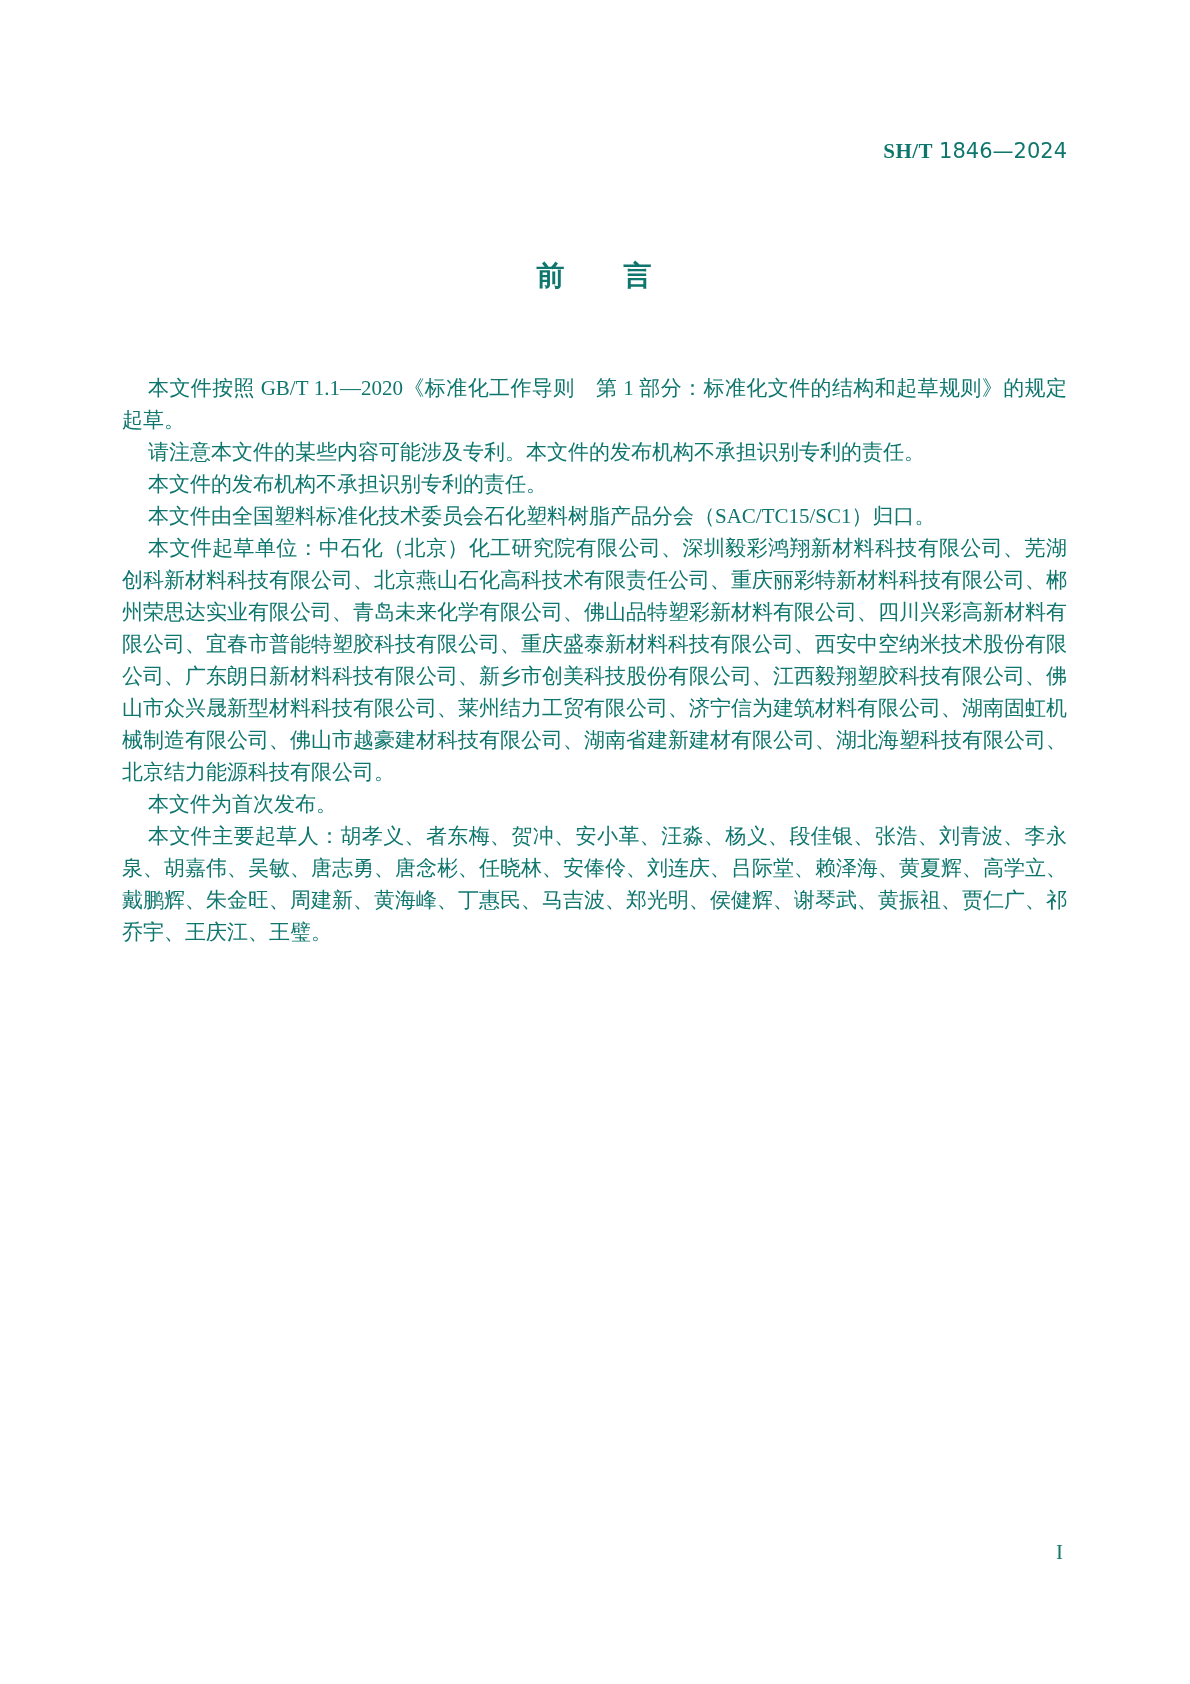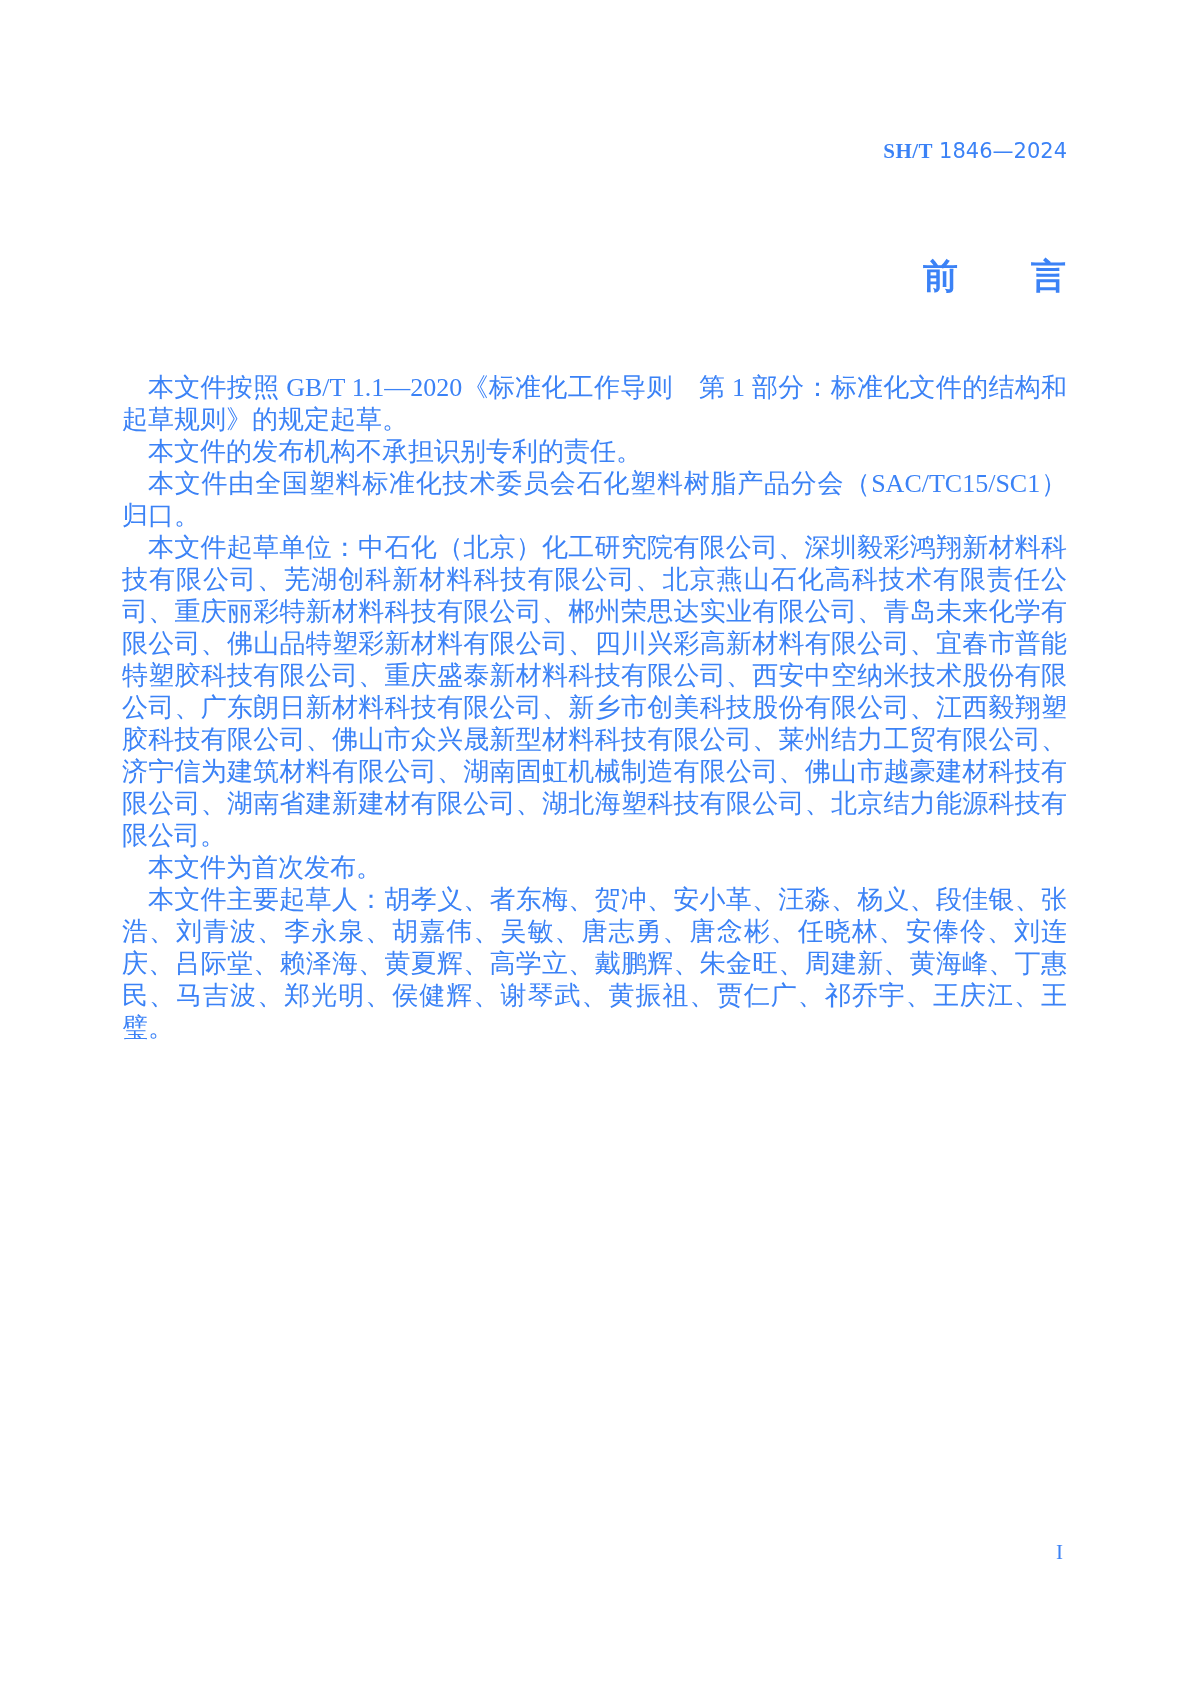--- a/index.html
+++ b/index.html
@@ -6,21 +6,21 @@
     margin: 0;
     padding: 0;
     background: #ffffff;
   }
   .page {
     position: relative;
     width: 1190px;
     height: 1684px;
     margin: 0 auto;
     background: #ffffff;
-    color: #3b82f6;
+    color: #0f766e;
     overflow: hidden;
   }
   .doc-header {
     position: absolute;
     top: 138px;
     left: 122px;
     right: 123px;
     text-align: right;
     font-size: 21px;
     line-height: 26px;
@@ -34,34 +34,34 @@
   .doc-number {
     font-family: "DejaVu Sans", "Liberation Sans", sans-serif;
     font-weight: normal;
     margin-left: 6px;
   }
   .doc-title {
     position: absolute;
     top: 256px;
     left: 122px;
     right: 123px;
-    text-align: right;
+    text-align: center;
     font-family: Liberation Sans, sans-serif;
     font-weight: bold;
-    font-size: 35px;
+    font-size: 28px;
     line-height: 40px;
     letter-spacing: 1px;
   }
   .doc-body {
     position: absolute;
     top: 372px;
     left: 122px;
     width: 945px;
     font-family: "Liberation Serif", "DejaVu Serif", serif;
-    font-size: 26px;
+    font-size: 21px;
     line-height: 32px;
     text-align: justify;
     text-justify: inter-ideograph;
   }
   .doc-body p {
     margin: 0;
     padding: 0;
     text-indent: 26px;
   }
   .page-number {
@@ -79,20 +79,21 @@
 <div class="page">
 
   <div class="doc-header">
     <span class="doc-code">SH/T</span><span class="doc-number">1846—2024</span>
   </div>
 
   <div class="doc-title">前　　言</div>
 
   <div class="doc-body">
     <p>本文件按照 GB/T 1.1—2020《标准化工作导则　第 1 部分：标准化文件的结构和起草规则》的规定起草。</p>
+    <p>请注意本文件的某些内容可能涉及专利。本文件的发布机构不承担识别专利的责任。</p>
     <p>本文件的发布机构不承担识别专利的责任。</p>
     <p>本文件由全国塑料标准化技术委员会石化塑料树脂产品分会（SAC/TC15/SC1）归口。</p>
     <p>本文件起草单位：中石化（北京）化工研究院有限公司、深圳毅彩鸿翔新材料科技有限公司、芜湖创科新材料科技有限公司、北京燕山石化高科技术有限责任公司、重庆丽彩特新材料科技有限公司、郴州荣思达实业有限公司、青岛未来化学有限公司、佛山品特塑彩新材料有限公司、四川兴彩高新材料有限公司、宜春市普能特塑胶科技有限公司、重庆盛泰新材料科技有限公司、西安中空纳米技术股份有限公司、广东朗日新材料科技有限公司、新乡市创美科技股份有限公司、江西毅翔塑胶科技有限公司、佛山市众兴晟新型材料科技有限公司、莱州结力工贸有限公司、济宁信为建筑材料有限公司、湖南固虹机械制造有限公司、佛山市越豪建材科技有限公司、湖南省建新建材有限公司、湖北海塑科技有限公司、北京结力能源科技有限公司。</p>
     <p>本文件为首次发布。</p>
     <p>本文件主要起草人：胡孝义、者东梅、贺冲、安小革、汪淼、杨义、段佳银、张浩、刘青波、李永泉、胡嘉伟、吴敏、唐志勇、唐念彬、任晓林、安俸伶、刘连庆、吕际堂、赖泽海、黄夏辉、高学立、戴鹏辉、朱金旺、周建新、黄海峰、丁惠民、马吉波、郑光明、侯健辉、谢琴武、黄振祖、贾仁广、祁乔宇、王庆江、王璧。</p>
   </div>
 
   <div class="page-number">I</div>
 
 </div>

